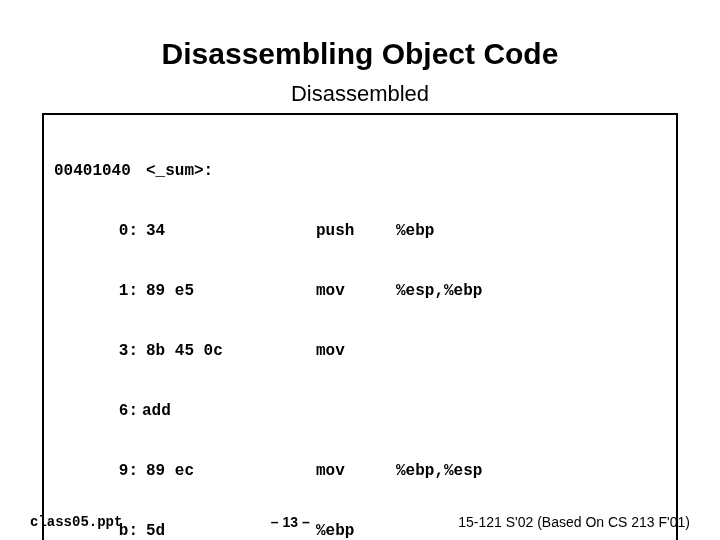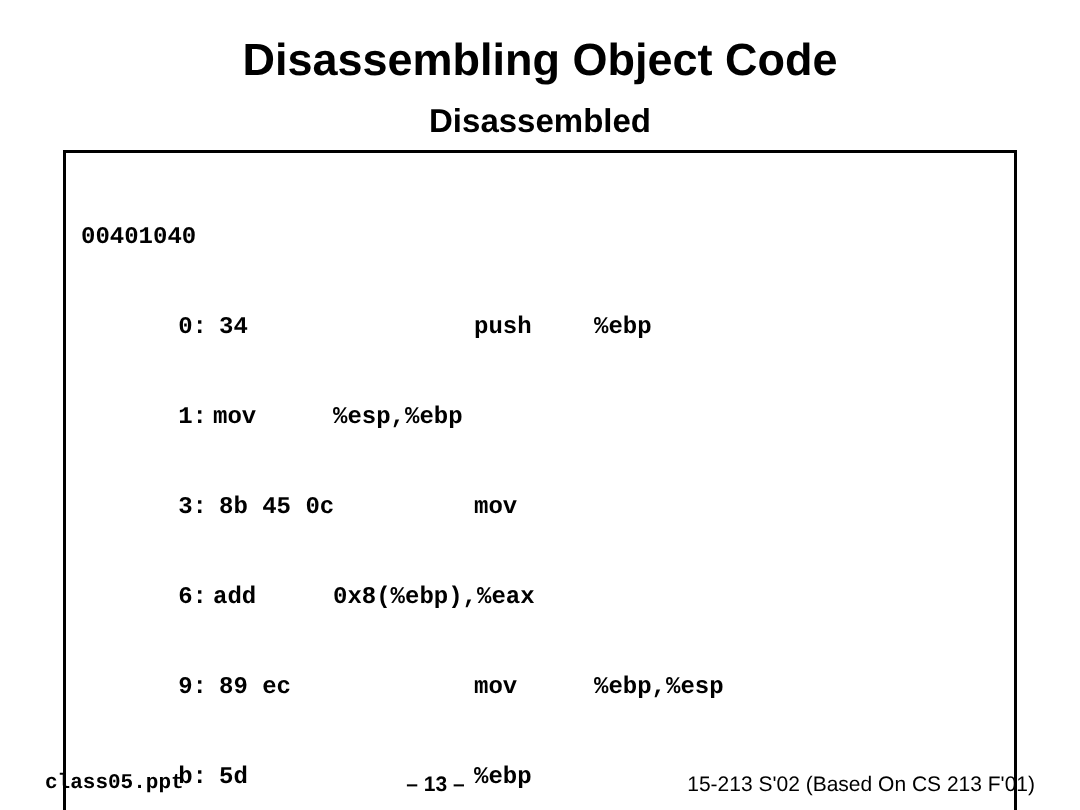--- a/index.html
+++ b/index.html
@@ -1,19 +1,19 @@
 <!DOCTYPE html>
 <html><head>
 <meta charset="utf-8">
 <style>
   * { box-sizing: border-box; margin: 0; padding: 0; }
   html, body { width: 720px; height: 540px; background: #fff; font-family: Arial, Helvetica, sans-serif; color: #000; }
-  .slide { position: relative; width: 720px; height: 540px; padding: 18px 28px 0 28px; }
+  .slide { position: relative; width: 720px; height: 540px; padding: 31px 28px 0 28px; }
   .title { font-size: 30px; font-weight: bold; text-align: center; margin: 6px 0 10px 0; }
-  .subhead { font-size: 22px; font-weight: bold; text-align: center; margin-bottom: 6px; }
+  .subhead { font-size: 22px; font-weight: normal; text-align: center; margin-bottom: 6px; }
   .codebox {
     border: 2px solid #000;
     margin: 0 14px 10px 14px;
     padding: 6px 10px 6px 10px;
     font-family: "Courier New", Courier, monospace;
     font-weight: bold;
     font-size: 16px;
     line-height: 1.25;
     white-space: pre;
   }
@@ -37,58 +37,59 @@
 <body>
 
 <div class="slide">
 
   <div class="title">Disassembling Object Code</div>
   <div class="subhead">Disassembled</div>
 
   <div class="codebox">
     <div class="row">
       <span class="c-addr first">00401040</span>
+      <span class="c-bytes">&lt;_sum&gt;:</span>
       <span class="c-mnem"></span>
       <span class="c-ops"></span>
     </div>
     <div class="row">
       <span class="c-addr">0:</span>
       <span class="c-bytes">34</span>
       <span class="c-mnem">push</span>
       <span class="c-ops">%ebp</span>
     </div>
     <div class="row">
       <span class="c-addr">1:</span>
+      <span class="c-bytes">89 e5</span>
       <span class="c-mnem">mov</span>
       <span class="c-ops">%esp,%ebp</span>
     </div>
     <div class="row">
       <span class="c-addr">3:</span>
       <span class="c-bytes">8b 45 0c</span>
       <span class="c-mnem">mov</span>
     </div>
     <div class="row">
       <span class="c-addr">6:</span>
       <span class="c-mnem">add</span>
-      <span class="c-ops">0x8(%ebp),%eax</span>
     </div>
     <div class="row">
       <span class="c-addr">9:</span>
       <span class="c-bytes">89 ec</span>
       <span class="c-mnem">mov</span>
       <span class="c-ops">%ebp,%esp</span>
     </div>
     <div class="row">
       <span class="c-addr">b:</span>
       <span class="c-bytes">5d</span>
       <span class="c-ops">%ebp</span>
     </div>
     
     
   </div>
 
   <div class="footer">
     <span class="left">class05.ppt</span>
     <span class="mid">– 13 –</span>
-    <span class="right">15-213 S'02 (Based On CS 213 F'01)</span>
+    <span class="right">15-121 S'02 (Based On CS 213 F'01)</span>
   </div>
 
 </div>
 
 </body></html>

